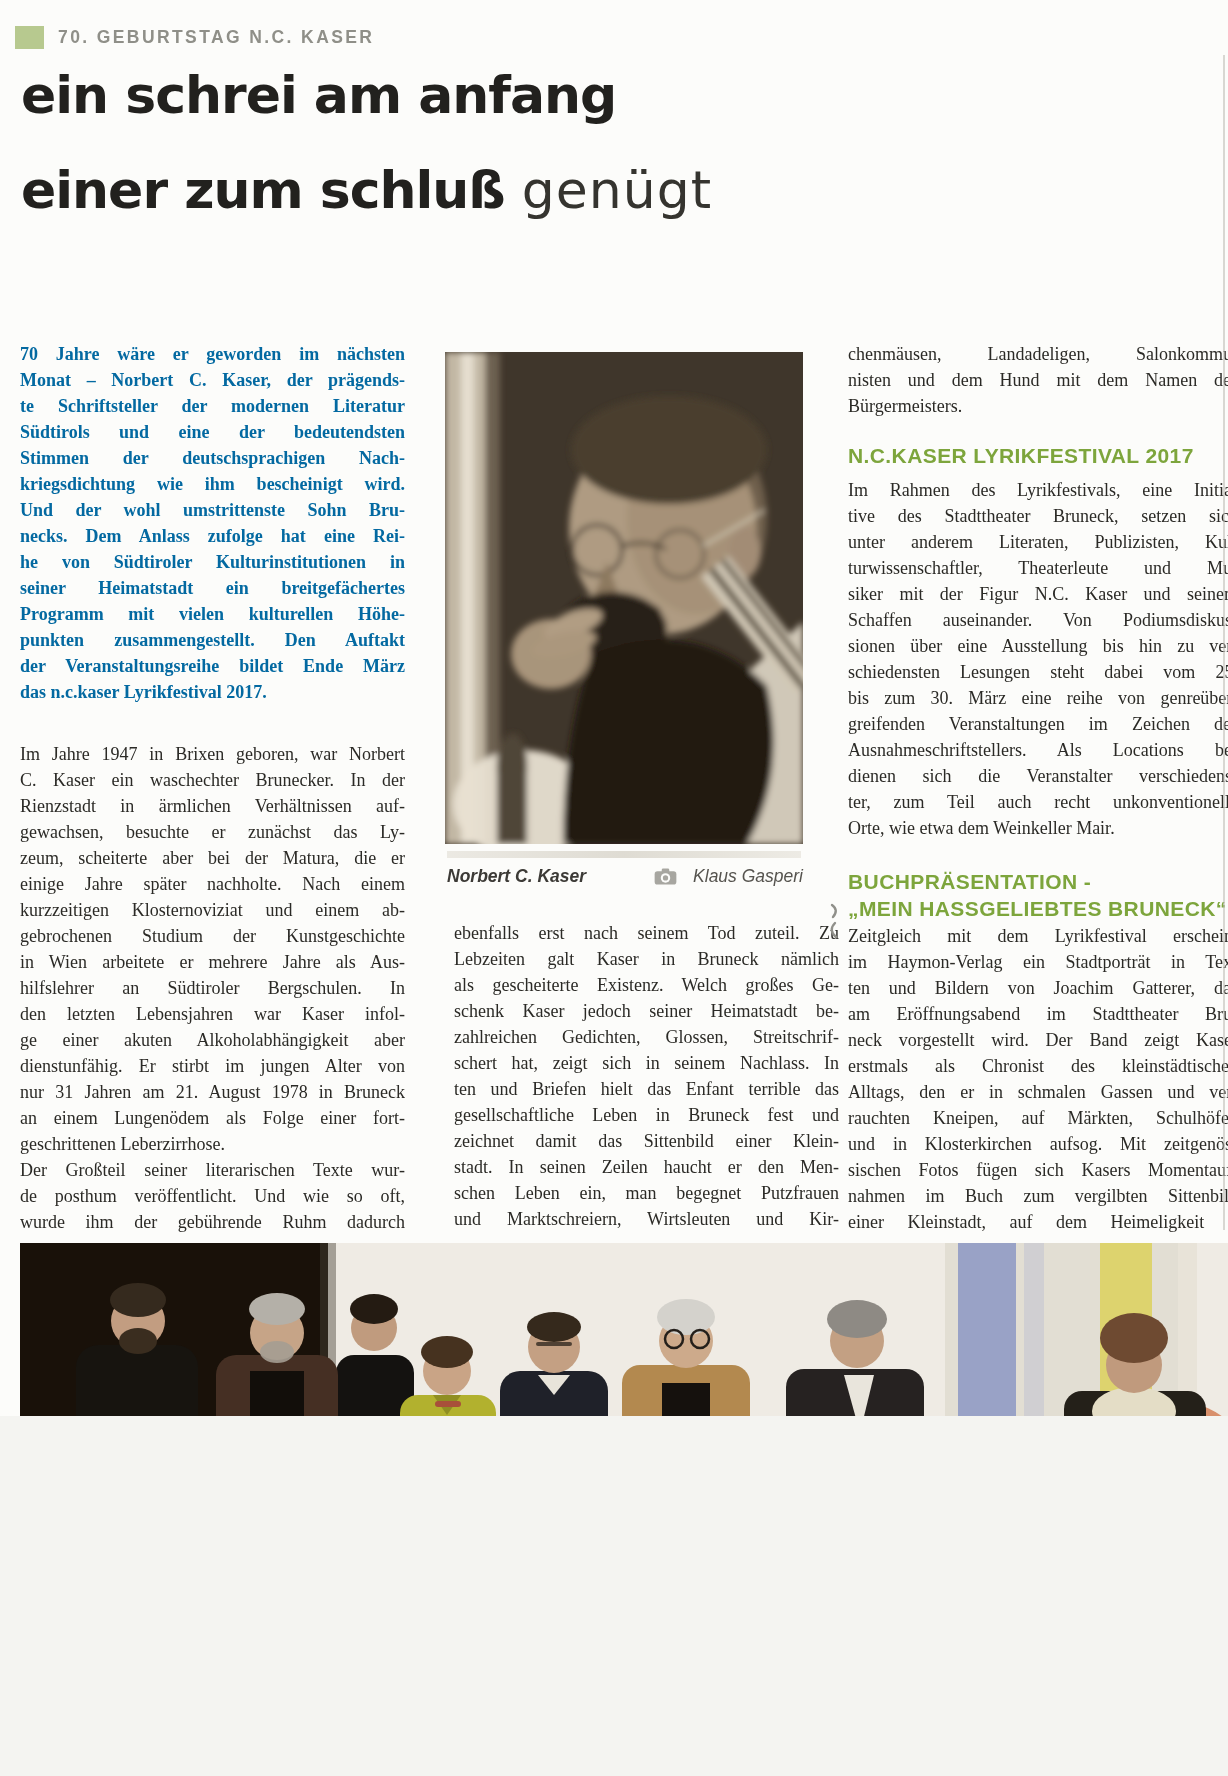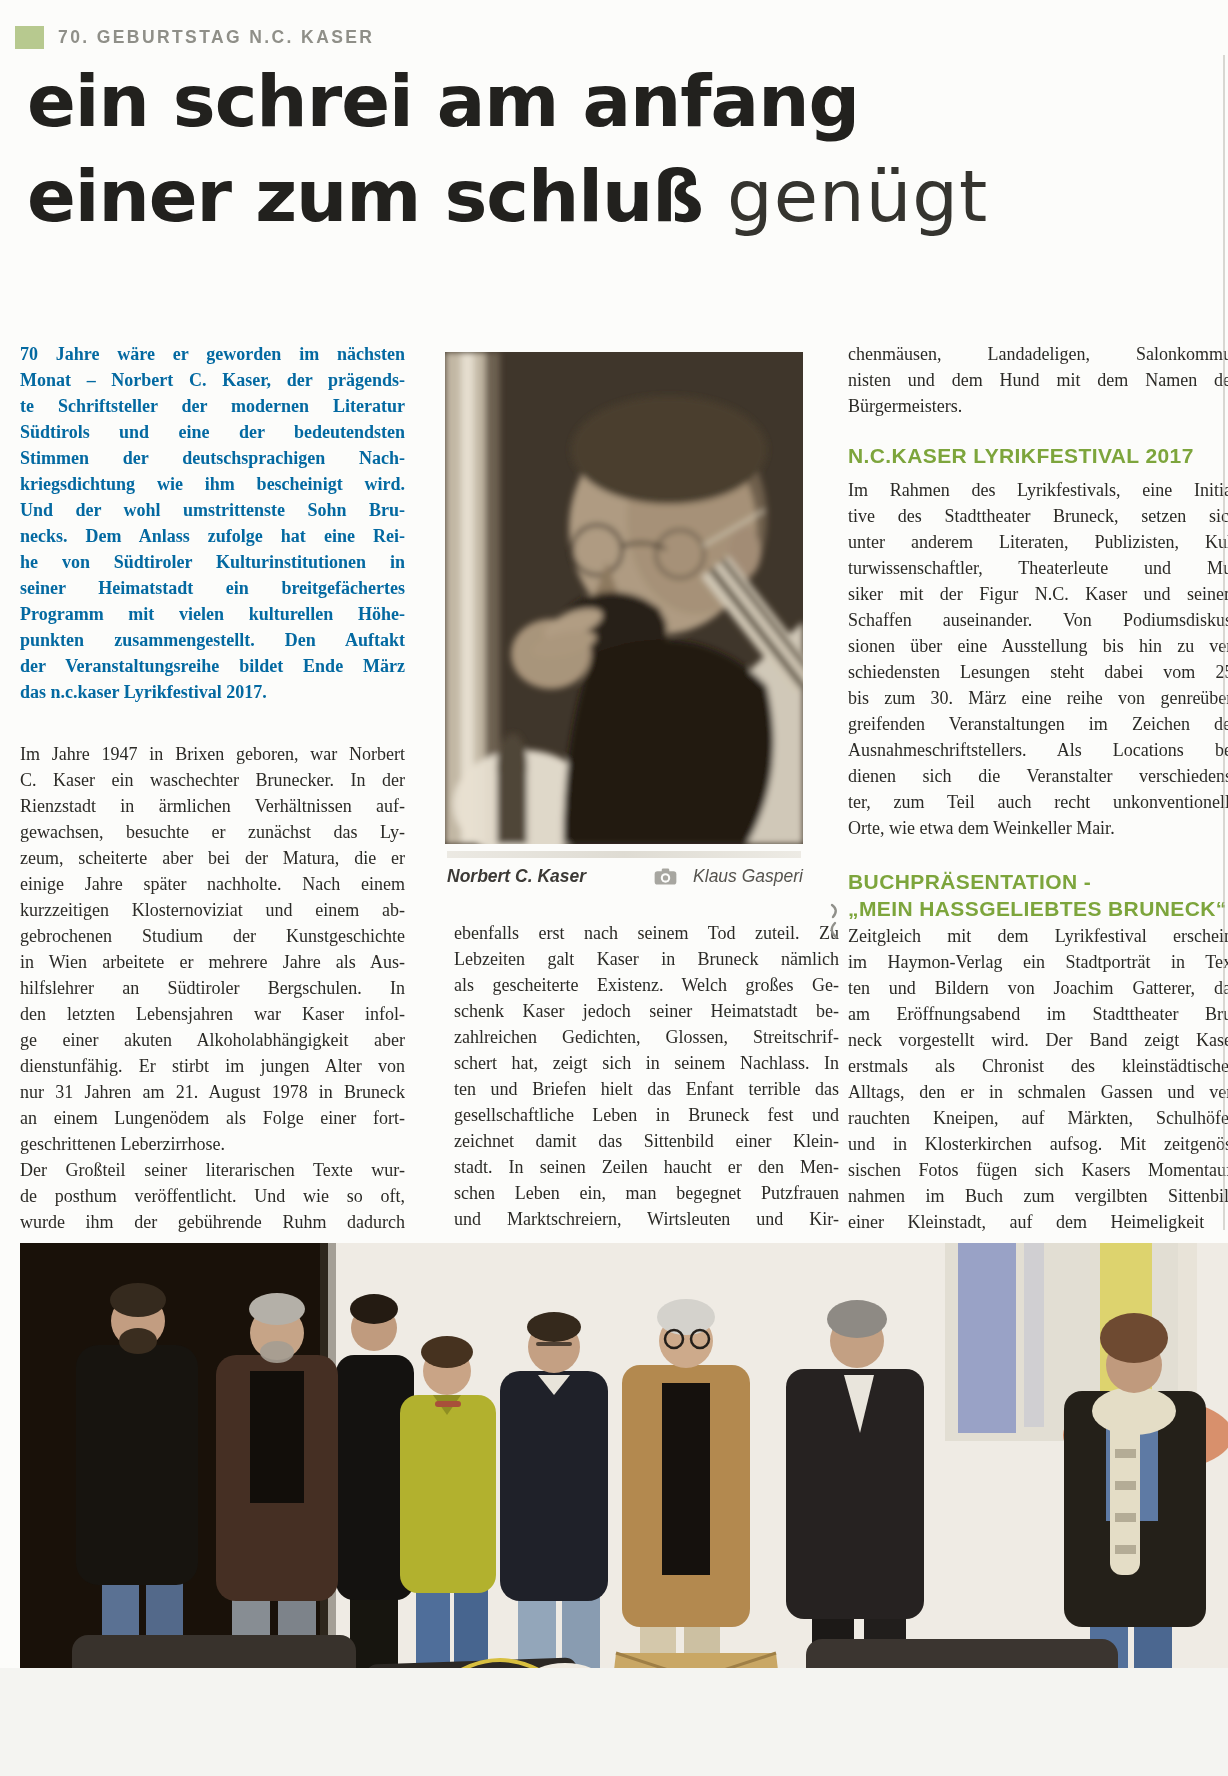--- a/index.html
+++ b/index.html
@@ -1,28 +1,28 @@
 <!DOCTYPE html>
 <html><head>
 <meta charset="utf-8">
 <style>
   html,body{margin:0;padding:0;}
   body{width:1228px;height:1776px;background:#f4f4f1;font-family:"Liberation Serif","DejaVu Serif",serif;}
-  .page{position:relative;width:1228px;height:1668px;background:#fcfcfa;overflow:hidden;}
+  .page{position:relative;width:1228px;height:1416px;background:#fcfcfa;overflow:hidden;}
 
   
   .kicker{position:absolute;left:15px;top:26px;display:flex;align-items:center;gap:14px;}
   .kicker-square{width:29px;height:23px;background:#b7c98f;}
   .kicker-label{font-family:"Liberation Sans",sans-serif;font-weight:700;font-size:17.5px;
     color:#8f8f88;letter-spacing:2.4px;}
 
   
-  .headline{position:absolute;left:17px;top:44px;margin:10px;white-space:nowrap;
+  .headline{position:absolute;left:17px;top:44px;margin:4px;white-space:nowrap;
     font-family:"DejaVu Sans","Liberation Sans",sans-serif;font-weight:700;
-    font-size:72px;line-height:95px;color:#22211e;letter-spacing:-1px;}
+    font-size:52px;line-height:95px;color:#22211e;letter-spacing:-1px;}
   .hl-line{display:block;}
   .hl-light{font-weight:400;color:#35342f;letter-spacing:1px;}
 
   
   .col{position:absolute;font-size:18px;line-height:26px;color:#2b2a26;text-align:justify;}
   .tline{display:block;}
   [data-bind-lines] .tline{text-align-last:justify;}
   [data-bind-lines]:not([data-justify-last]) .tline:last-child{text-align-last:auto;}
   #col1{left:20px;top:341px;width:385px;}
   .intro{font-weight:700;color:#0369a1;}

